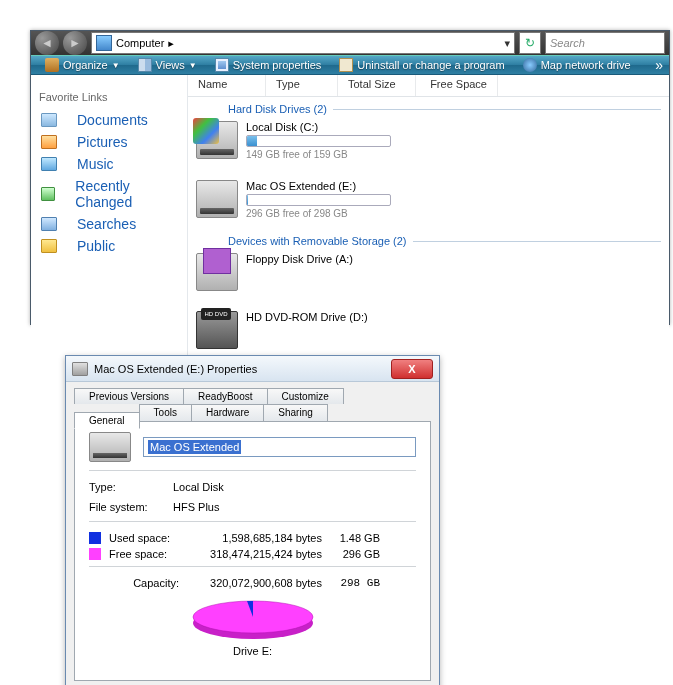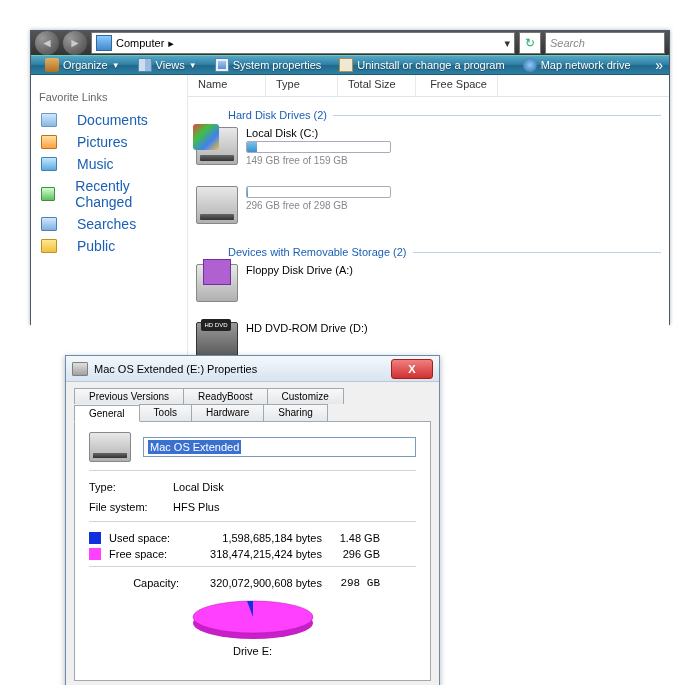--- a/index.html
+++ b/index.html
@@ -65,21 +65,21 @@
 .favicon.rec { background: linear-gradient(#d0ffd0,#60c060); border:1px solid #409040; }
 .favicon.sea { background: linear-gradient(#d0e8ff,#80b0e0); border:1px solid #5080b0; }
 .favicon.pub { background: linear-gradient(#ffe890,#f0c040); border:1px solid #c09020; }
 
 .content { flex:1; display:flex; flex-direction:column; }
 .colhdr { height:22px; border-bottom:1px solid #e0e4e8; display:flex; font-size:11px; color:#333; }
 .col { padding:3px 10px; border-right:1px solid #e8eaec; }
 .col.name{width:78px;} .col.type{width:72px;} .col.tot{width:78px;} .col.free{width:82px;text-align:right;}
 
 .group { padding:4px 8px 10px; }
-.group-hdr { color:#1a5fb4; font-size:11px; display:flex; align-items:center; gap:6px; margin:8px 0 6px;padding-left:32px; }
+.group-hdr { color:#1a5fb4; font-size:11px; display:flex; align-items:center; gap:6px; margin:2px 0 6px;padding-left:32px; }
 .group-hdr::after { content:""; flex:1; height:1px; background:#c0d0e0; }
 .drives { display:flex; gap:20px; flex-wrap:wrap; }
 .drive { display:flex; gap:8px; width:280px; }
 .driveicon { width:42px; height:38px; position:relative; }
 .hdd { background: linear-gradient(to bottom,#e8e8e8,#b0b0b0); border:1px solid #888; border-radius:2px; }
 .hdd::after { content:""; position:absolute; left:3px; right:3px; bottom:3px; height:6px; background:linear-gradient(#666,#333); border-radius:1px; }
 .hdd.c::before { content:""; position:absolute; left:-4px; top:-4px; width:26px; height:26px; background:linear-gradient(135deg,#f04040,#40c040,#4080f0,#f0c040); border-radius:3px; }
 .floppy { background: linear-gradient(to bottom,#e8e8e8,#b0b0b0); border:1px solid #888; border-radius:2px; }
 .floppy::before { content:""; position:absolute; left:6px; top:-6px; width:26px; height:24px; background:#b060d0; border:1px solid #7030a0; }
 .hddvd { background: linear-gradient(to bottom,#999,#555); border:1px solid #333; border-radius:2px; }
@@ -115,21 +115,21 @@
   border:1px solid #a02020; border-radius:3px;
   color:#fff; display:flex; align-items:center; justify-content:center; font-size:11px; font-weight:bold;
 }
 .tabstrip { padding:6px 8px 0; background:#f0f0f0; }
 .tabrow { display:flex; }
 .tab {
   padding:2px 14px; font-size:10px; border:1px solid #a0a8b0;
   background: linear-gradient(to bottom,#f8f8f8,#e4e8ec);
   border-bottom:none; margin-right:-1px;
 }
-.tabrow.r2 .tab:first-child { background:#fff; border-bottom:1px solid #fff; position:relative; top:1px; z-index:2; }
+.tabrow.r2 .tab:first-child { background:#fff; border-bottom:1px solid #fff; position:relative; top:8px; z-index:2; }
 .tabpanel {
   margin:0 8px 8px; border:1px solid #a0a8b0; background:#fff;
   flex:1; padding:10px 14px; position:relative;
 }
 .props-row { display:flex; align-items:center; gap:12px; margin-bottom:8px; font-size:11px; }
 .props-row .lbl { width:72px; color:#000; }
 .drivebigicon { width:42px; height:30px; background:linear-gradient(#e8e8e8,#b0b0b0); border:1px solid #888; border-radius:2px; position:relative; }
 .drivebigicon::after { content:""; position:absolute; left:3px; right:3px; bottom:3px; height:5px; background:linear-gradient(#666,#333); }
 .nameinput {
   flex:1; height:20px; border:1px solid #7a9ac0; padding:0 4px;
@@ -240,20 +240,21 @@
               <div class="name">Local Disk (C:)</div>
               <div class="bar">
                   <div class="fill" style="width:7%"></div>
                 </div>
               <div class="status">149 GB free of 159 GB</div>
             </div>
           </div>
           <div class="drive">
             <div class="driveicon hdd"></div>
             <div class="driveinfo">
+              <div class="name">Mac OS Extended (E:)</div>
               <div class="bar">
                   <div class="fill" style="width:1%"></div>
                 </div>
               <div class="status">296 GB free of 298 GB</div>
             </div>
           </div>
         </div>
       </div>
 
       <div class="group">

